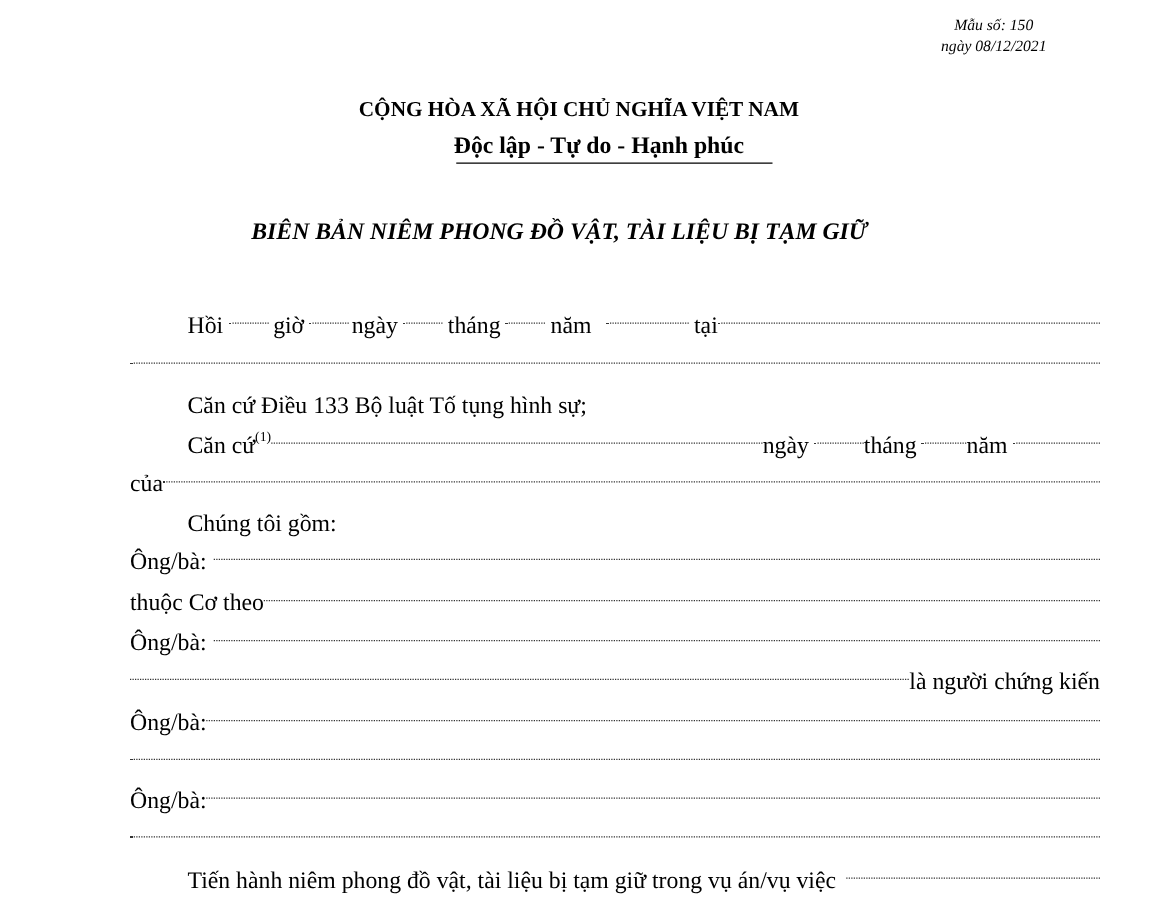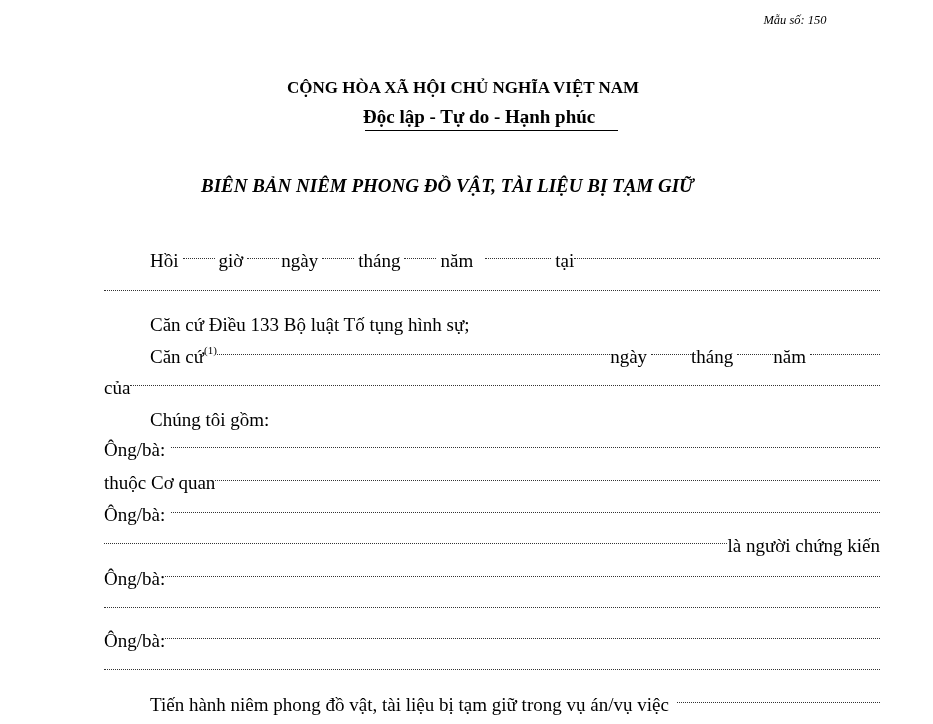--- a/index.html
+++ b/index.html
@@ -15,20 +15,21 @@
   .dots { flex:1 1 auto; border-bottom:1px dotted #333; height:1px; margin-bottom:6px; }
   .sdots { display:inline-block; border-bottom:1px dotted #333; height:1px; margin-bottom:6px; }
   .txt { white-space:nowrap; }
   sup { font-size:11px; vertical-align:top; position:relative; top:-2px; }
 </style>
 </head>
 <body>
 
 <div class="abs form-ref" style="left:690px; top:12px; width:210px;">
   <div>Mẫu số: 150</div>
+  <div>ngày 08/12/2021</div>
 </div>
 
 <div class="abs nation" style="left:287px; top:78px;">CỘNG HÒA XÃ HỘI CHỦ NGHĨA VIỆT NAM</div>
 <div class="abs motto" style="left:363px; top:106px;">Độc lập - Tự do - Hạnh phúc</div>
 <div class="motto-line" style="left:365px; top:130px; width:253px;"></div>
 
 <div class="abs title" style="left:201px; top:175px;">BIÊN BẢN NIÊM PHONG ĐỒ VẬT, TÀI LIỆU BỊ TẠM GIỮ</div>
 
 <div class="line" style="left:150px; top:248px; width:730px;">
   <span class="txt">Hồi</span>
@@ -71,21 +72,21 @@
 <div class="line" style="left:150px; top:407px; width:730px;">
   <span class="txt">Chúng tôi gồm:</span>
 </div>
 
 <div class="line" style="left:104px; top:437px; width:776px;">
   <span class="txt" style="margin-right:6px;">Ông/bà:</span>
   <span class="dots"></span>
 </div>
 
 <div class="line" style="left:104px; top:470px; width:776px;">
-  <span class="txt">thuộc Cơ quan</span>
+  <span class="txt">thuộc Cơ theo</span>
   <span class="dots"></span>
 </div>
 
 <div class="line" style="left:104px; top:502px; width:776px;">
   <span class="txt" style="margin-right:6px;">Ông/bà:</span>
   <span class="dots"></span>
 </div>
 <div class="line" style="left:104px; top:533px; width:776px;">
   <span class="dots"></span>
   <span class="txt">là người chứng kiến</span>

